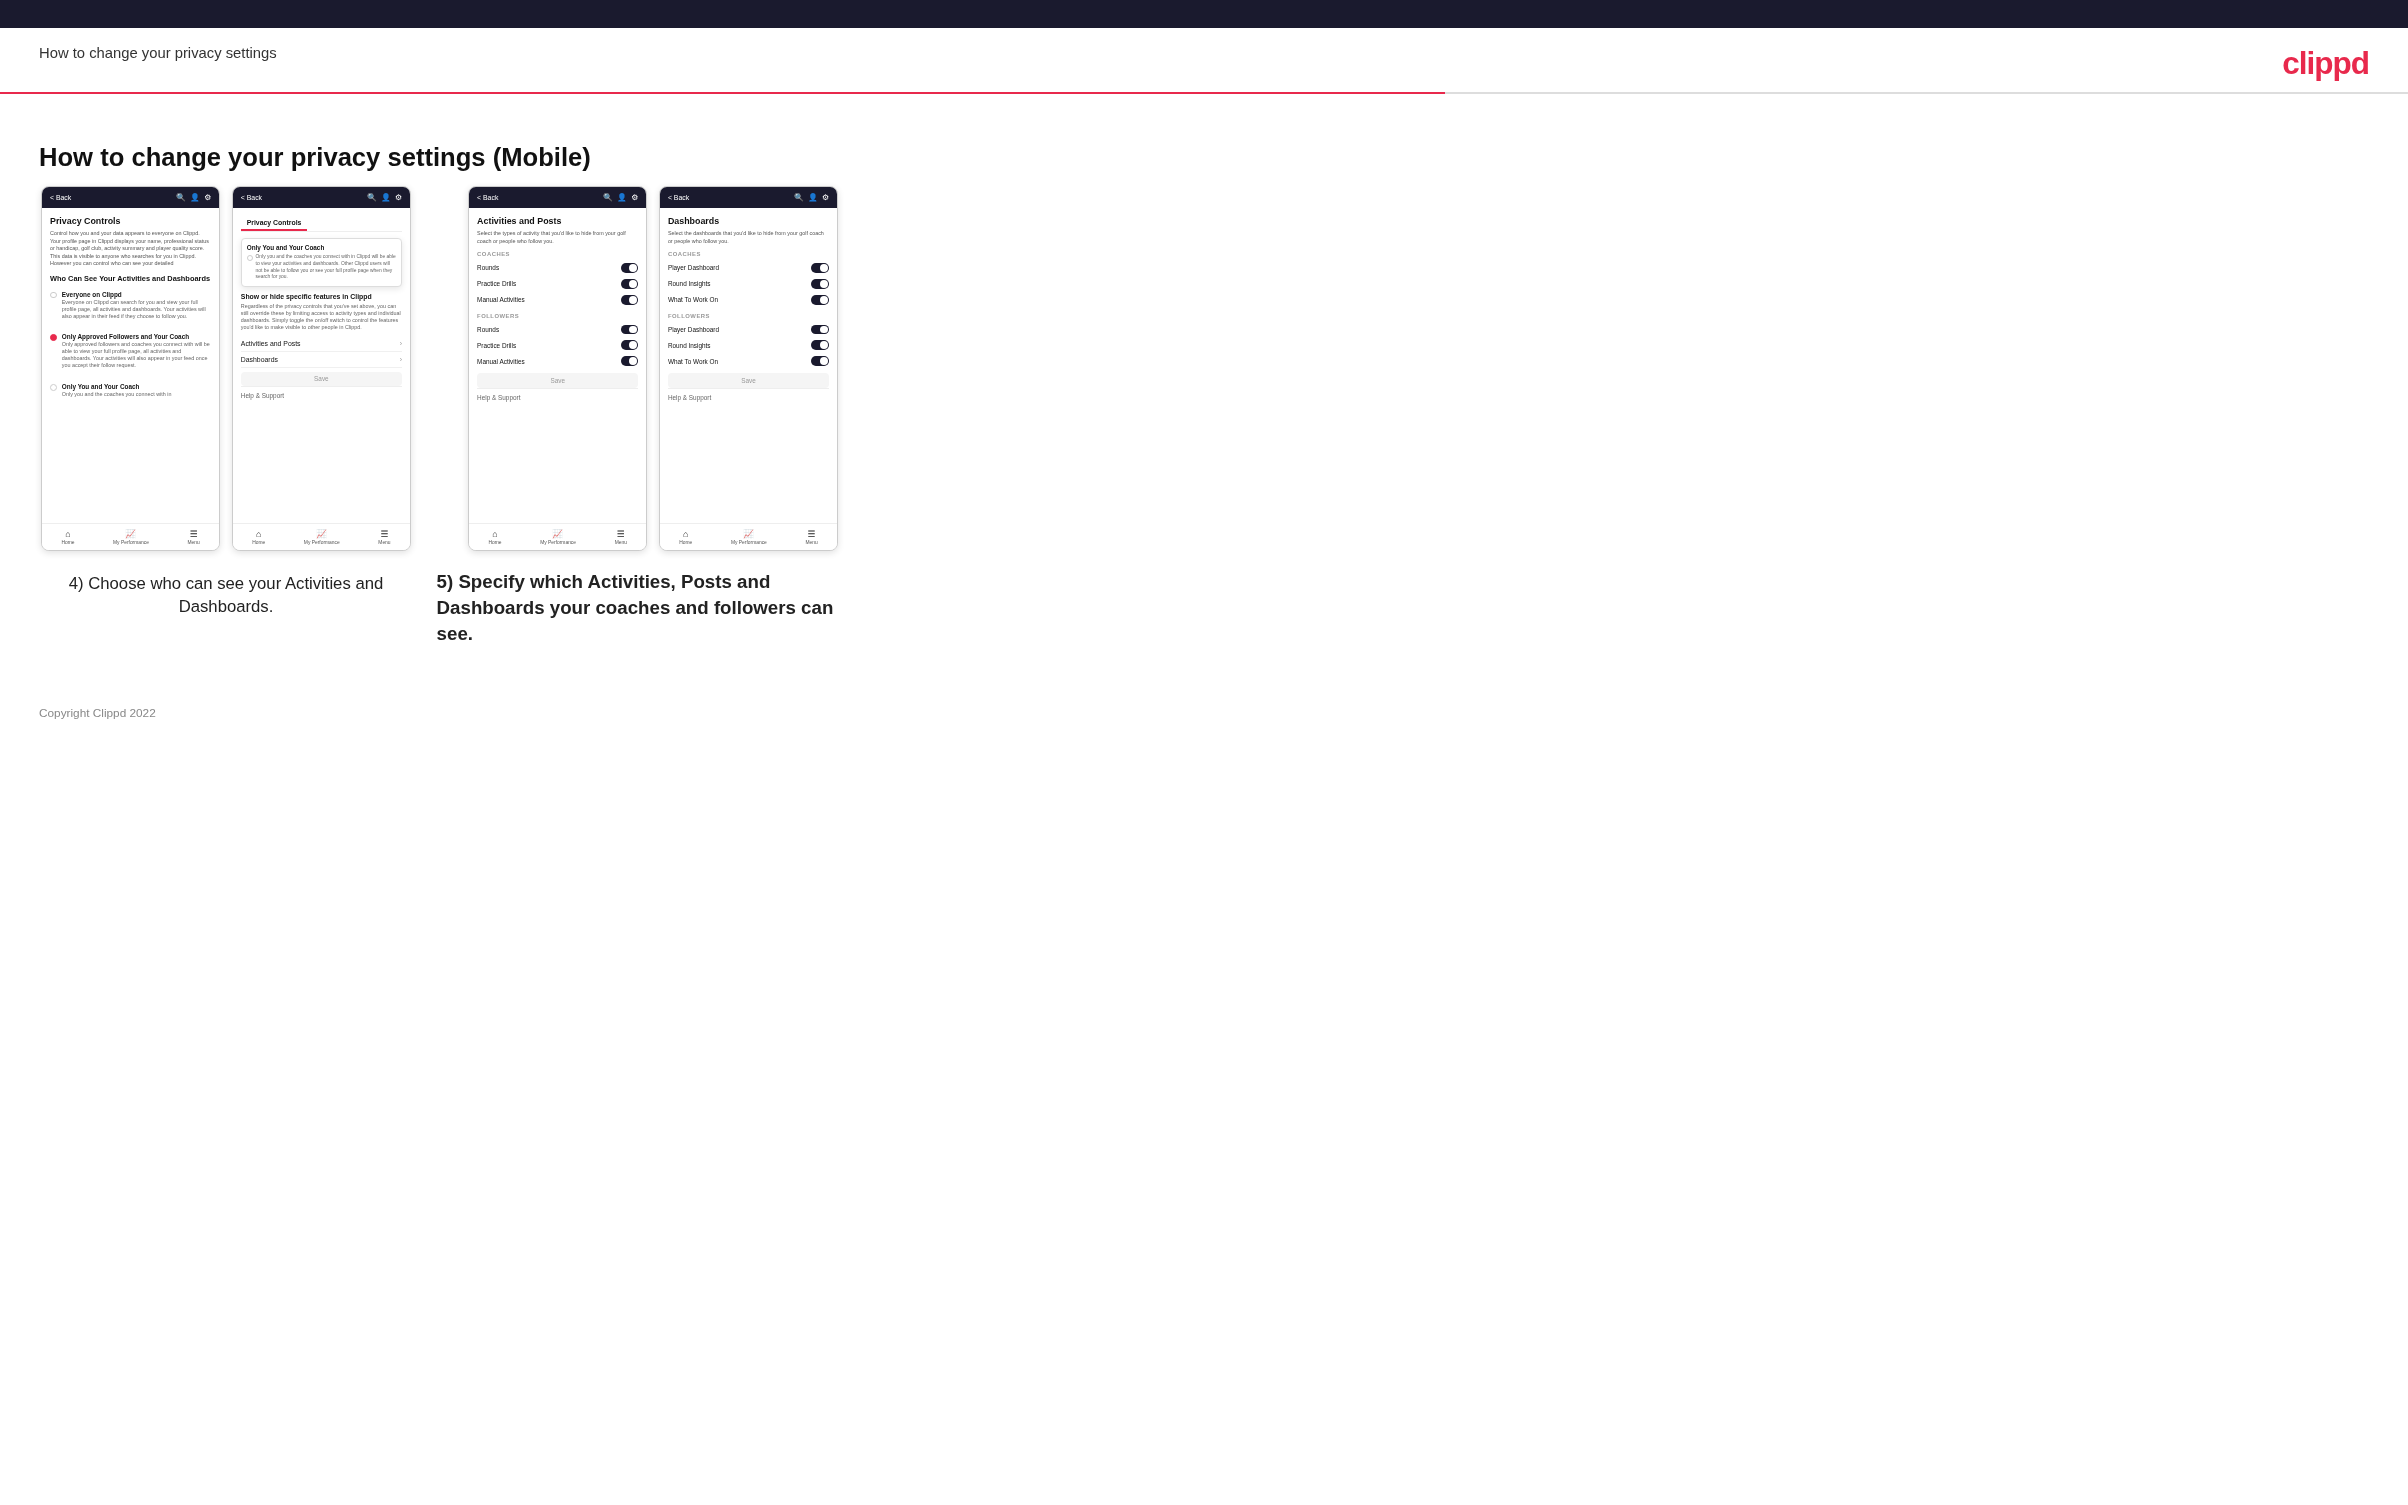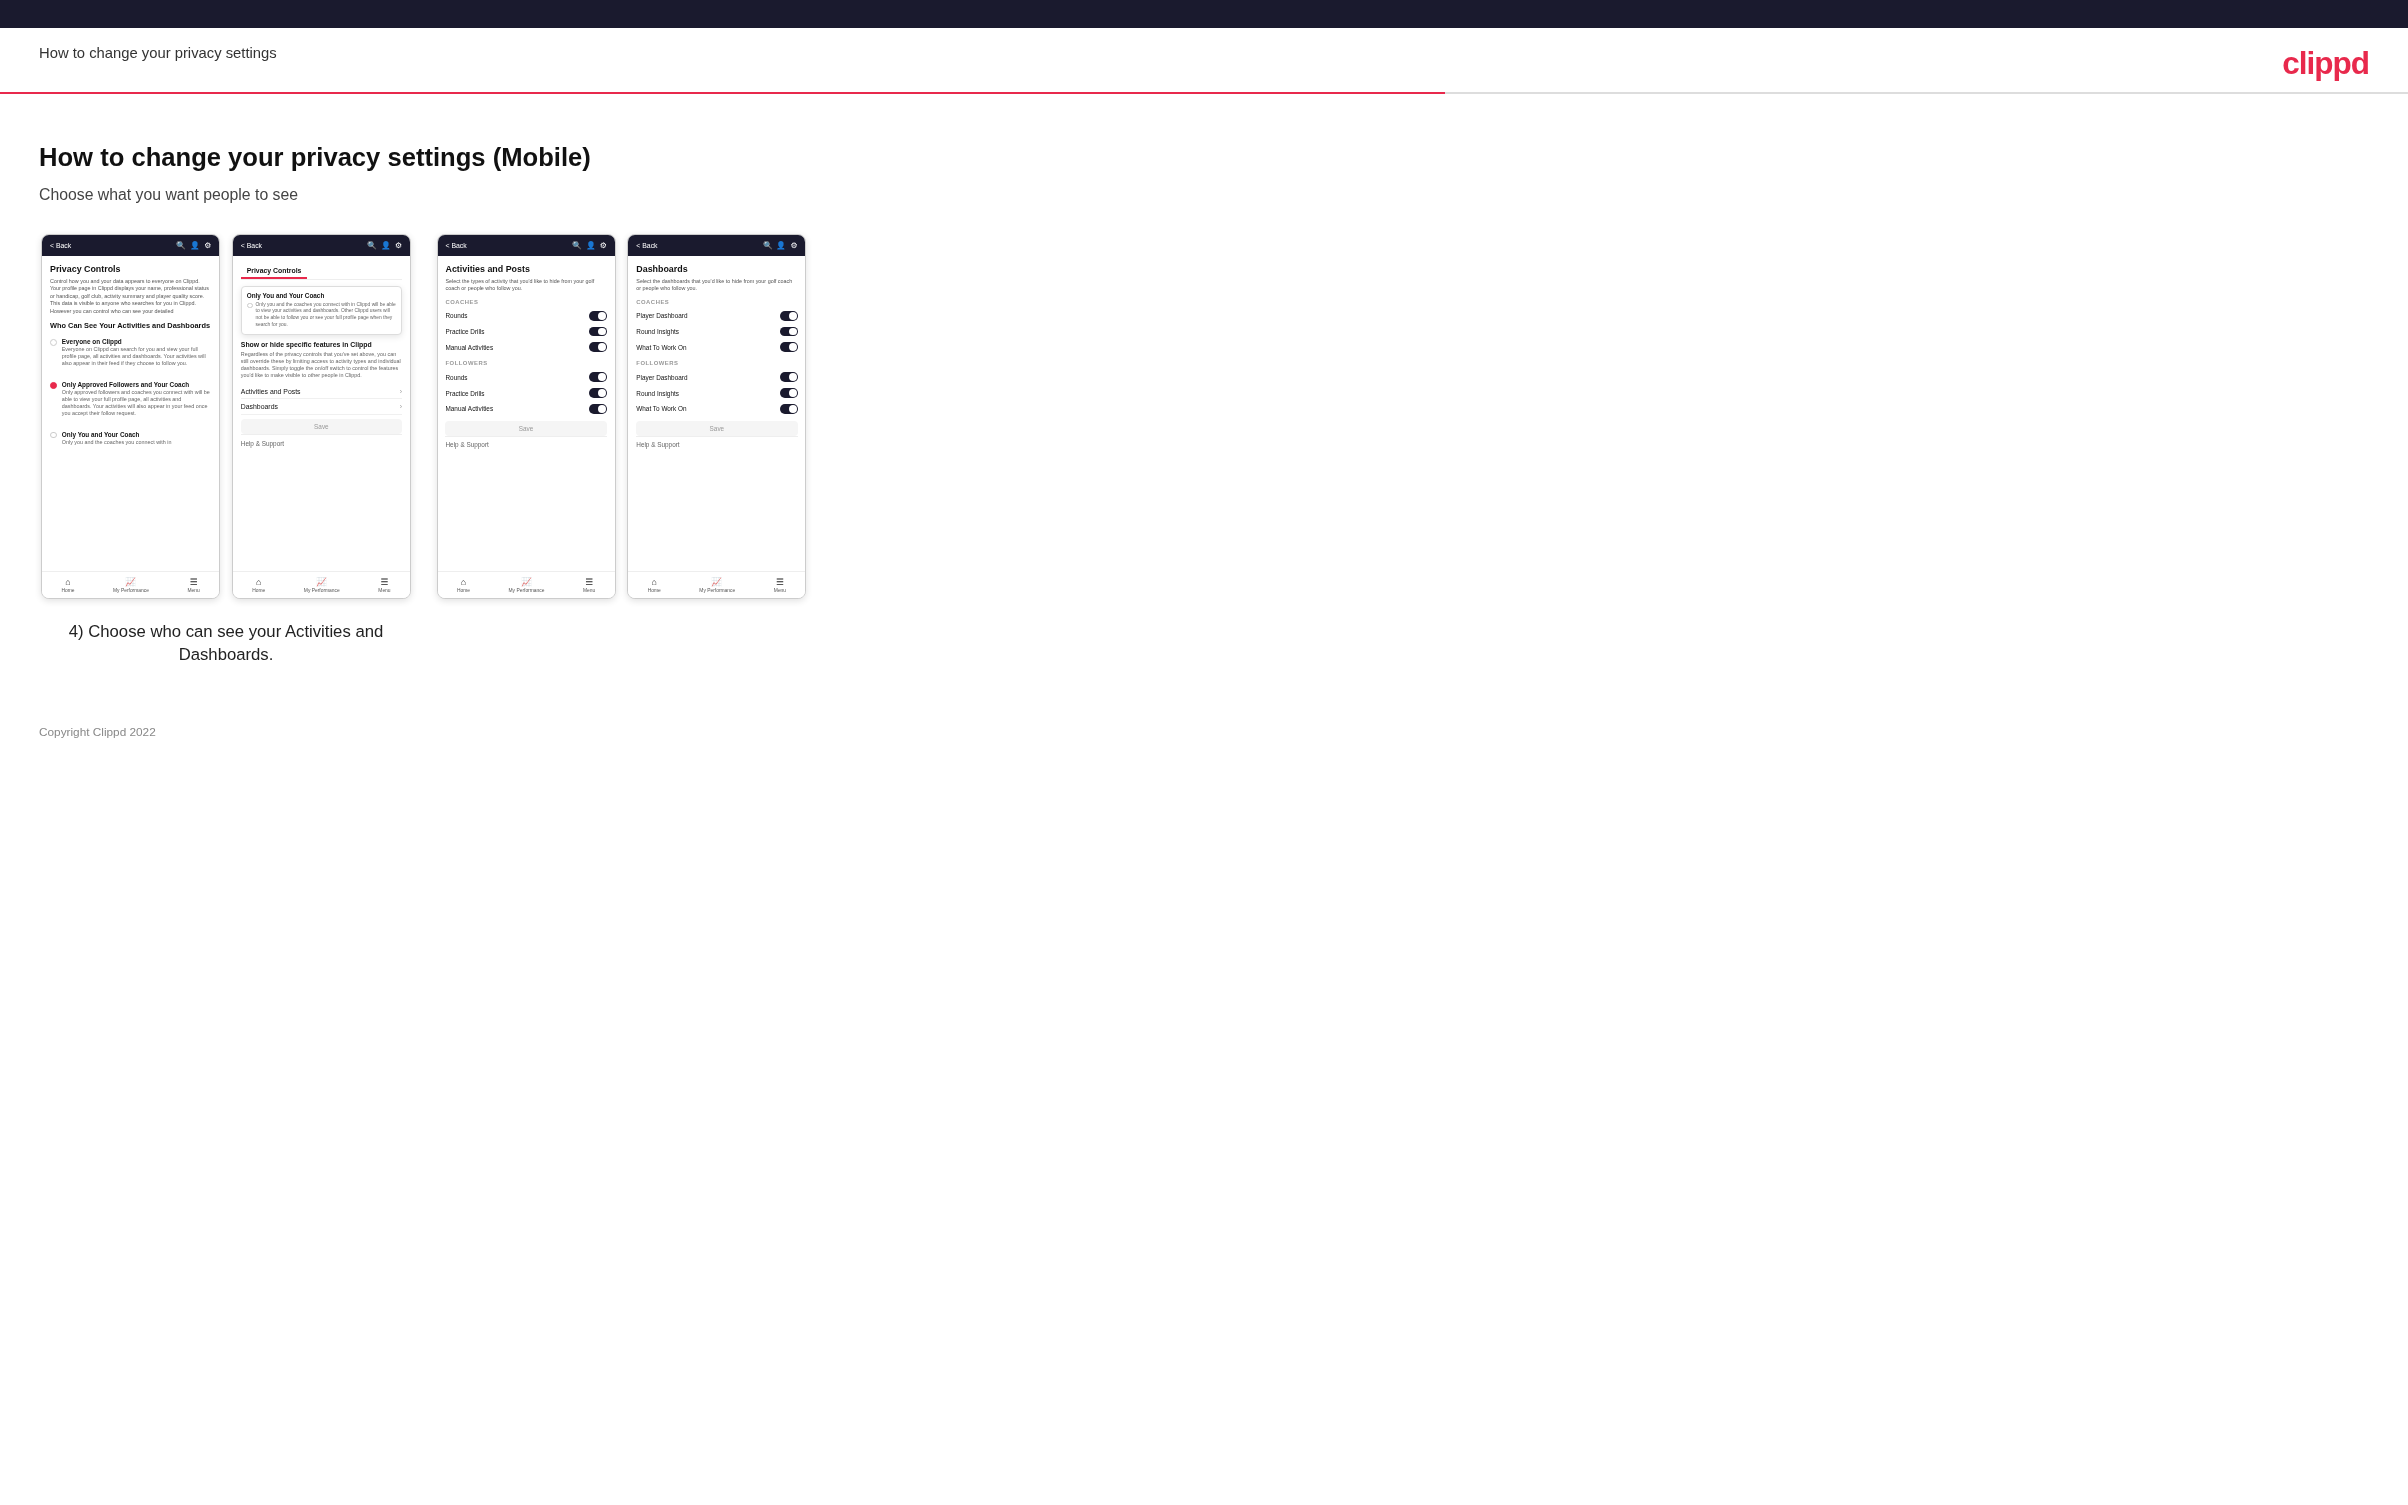--- a/index.html
+++ b/index.html
@@ -351,21 +351,20 @@
 <div class="header">
   <span class="header-title">How to change your privacy settings</span>
   <span class="logo">clippd</span>
 </div>
 
 <div class="header-divider"></div>
 
 <div class="main-content">
 
   <h1 class="page-heading">How to change your privacy settings (Mobile)</h1>
-  <p class="page-subheading">Choose what you want people to see</p>
 
   <div class="screenshots-row">
 
     <div class="screenshot-group">
       <div class="screenshot-pair">
 
         <div class="mobile-screen">
           <div class="screen-nav">
             <span class="screen-nav-back">&lt; Back</span>
             <div class="screen-nav-icons">
@@ -598,20 +597,23 @@
             </div>
             <div class="nav-item">
               <span class="nav-icon">☰</span>
               <span class="nav-label">Menu</span>
             </div>
           </div>
         </div>
 
       </div>
 
+      <div class="caption-large">
+        <span>5) Specify which Activities, Posts and Dashboards your  coaches and followers can see.</span>
+      </div>
     </div>
 
   </div>
 </div>
 
 <div class="footer">
   <span>Copyright Clippd 2022</span>
 </div>
 
 

